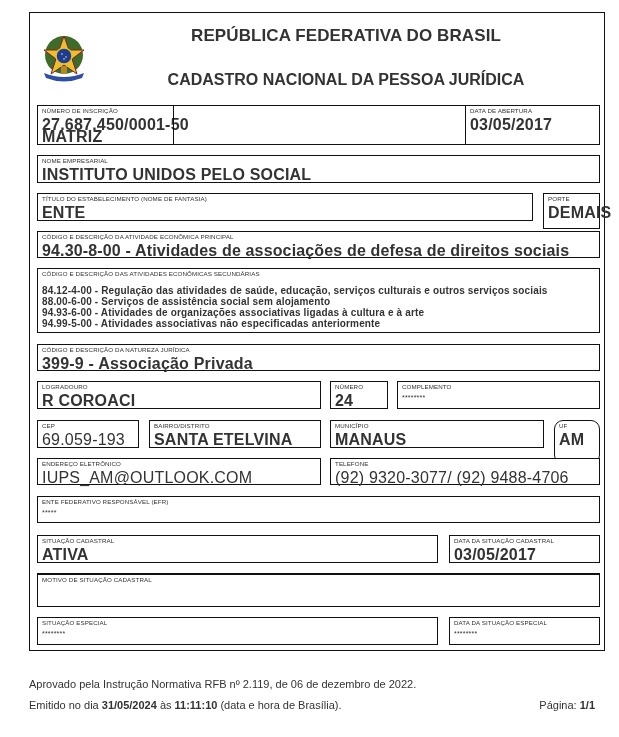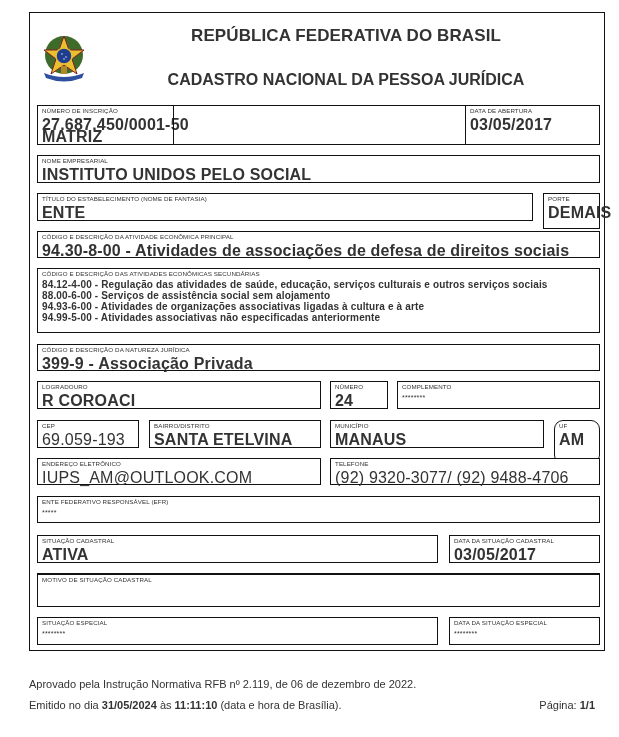--- a/index.html
+++ b/index.html
@@ -72,21 +72,21 @@
   <div class="val v1">DEMAIS</div>
 </div>
 
 <div class="box" style="left:37px; top:231px; width:563px; height:27px;">
   <div class="lbl">CÓDIGO E DESCRIÇÃO DA ATIVIDADE ECONÔMICA PRINCIPAL</div>
   <div class="val v1" style="letter-spacing:0.15px;">94.30-8-00 - Atividades de associações de defesa de direitos sociais</div>
 </div>
 
 <div class="box" style="left:37px; top:268px; width:563px; height:65px;">
   <div class="lbl">CÓDIGO E DESCRIÇÃO DAS ATIVIDADES ECONÔMICAS SECUNDÁRIAS</div>
-  <div style="position:absolute; left:4px; top:10px;">
+  <div style="position:absolute; left:4px; top:16px;">
     <span class="sec-line">84.12-4-00 - Regulação das atividades de saúde, educação, serviços culturais e outros serviços sociais</span>
     <span class="sec-line">88.00-6-00 - Serviços de assistência social sem alojamento</span>
     <span class="sec-line">94.93-6-00 - Atividades de organizações associativas ligadas à cultura e à arte</span>
     <span class="sec-line">94.99-5-00 - Atividades associativas não especificadas anteriormente</span>
   </div>
 </div>
 
 <div class="box" style="left:37px; top:344px; width:563px; height:27px;">
   <div class="lbl">CÓDIGO E DESCRIÇÃO DA NATUREZA JURÍDICA</div>
   <div class="val v1">399-9 - Associação Privada</div>

